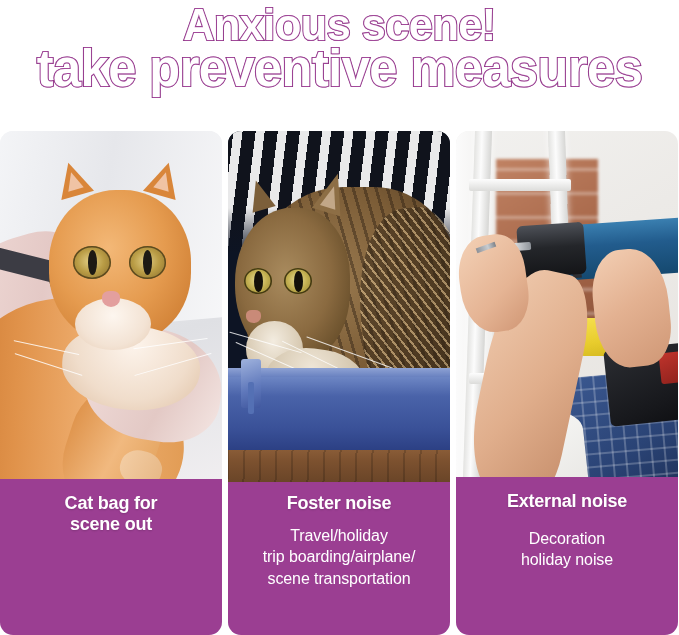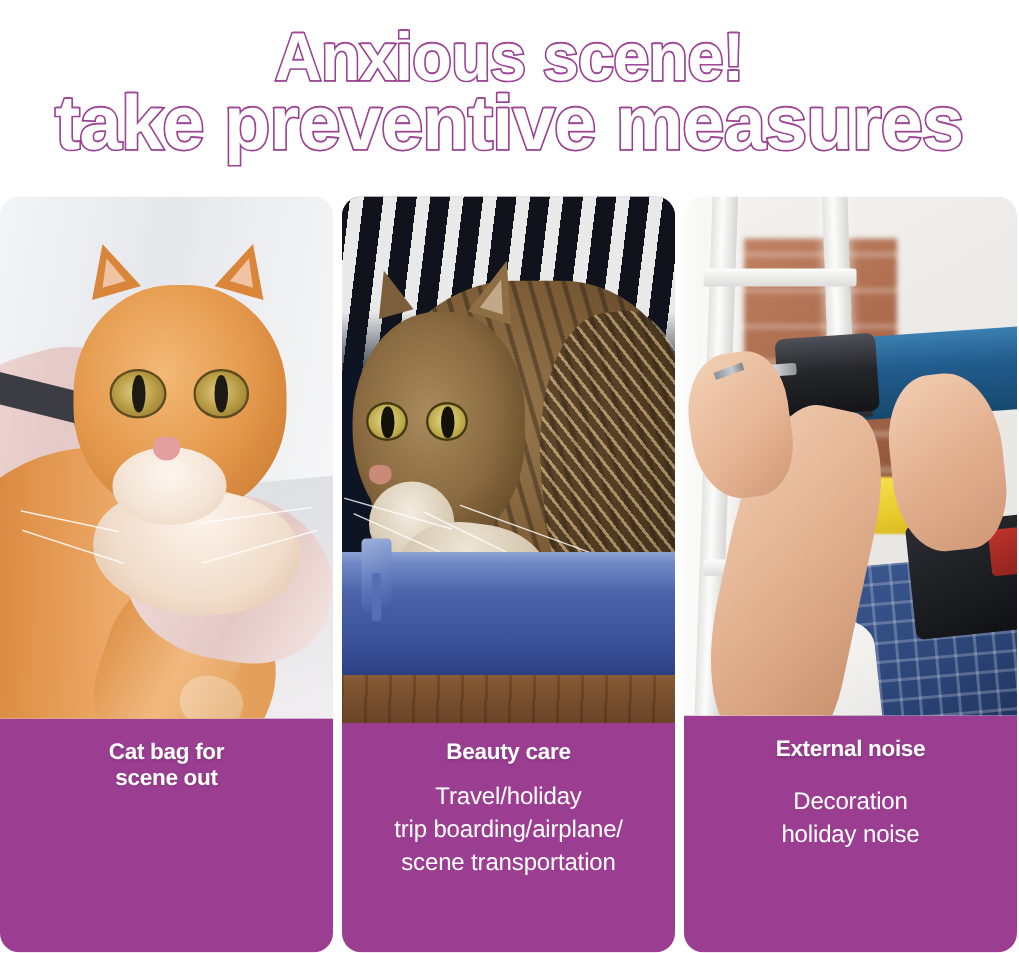--- a/index.html
+++ b/index.html
@@ -11,21 +11,21 @@
     width: 679px;
     height: 635px;
     overflow: hidden;
     font-family: "Liberation Sans", sans-serif;
     position: relative;
   }
 
   
   .title-block {
     width: 679px;
-    padding-top: 16px;
+    padding-top: 3px;
     text-align: center;
     user-select: none;
   }
   .title-line {
     display: block;
     font-family: "Liberation Sans", sans-serif;
     font-weight: bold;
     color: #ffffff;
     letter-spacing: -0.5px;
     line-height: 0.98;
@@ -407,21 +407,21 @@
   .caption {
     flex: 1 1 auto;
     background: #9b3e92;
     color: #ffffff;
     text-align: center;
     padding: 14px 8px 10px;
     box-sizing: border-box;
   }
   .caption.p2 { padding-top: 11px; }
   .caption-title {
-    font-size: 15px;
+    font-size: 18px;
     font-weight: bold;
     line-height: 1.14;
     letter-spacing: -0.2px;
     margin: 0 0 11px;
     text-shadow: 0 1px 2px rgba(0,0,0,.16);
   }
   .caption-title.p3 { margin-bottom: 16px; }
   .caption-body {
     font-size: 16px;
     font-weight: normal;
@@ -491,21 +491,21 @@
       <div class="p2-whisk" style="left:0%;top:60%;width:34%;transform:rotate(16deg);"></div>
       <div class="p2-whisk" style="left:2%;top:65%;width:38%;transform:rotate(24deg);"></div>
       <div class="p2-whisk" style="left:22%;top:66%;width:46%;transform:rotate(26deg);"></div>
       <div class="p2-whisk" style="left:34%;top:64%;width:52%;transform:rotate(20deg);"></div>
       <div class="p2-carrier-lip"></div>
       <div class="p2-carrier"></div>
       <div class="p2-latch"></div>
     </div>
     <div class="caption p2">
       <div class="caption-title">
-        <span>Beauty care</span><br>
+        <span>Foster noise</span><br>
       </div>
       <div class="caption-body">
         <span>Travel/holiday</span><br>
         <span>trip boarding/airplane/</span><br>
         <span>scene transportation</span>
       </div>
     </div>
   </div>
 
   <div class="panel">

